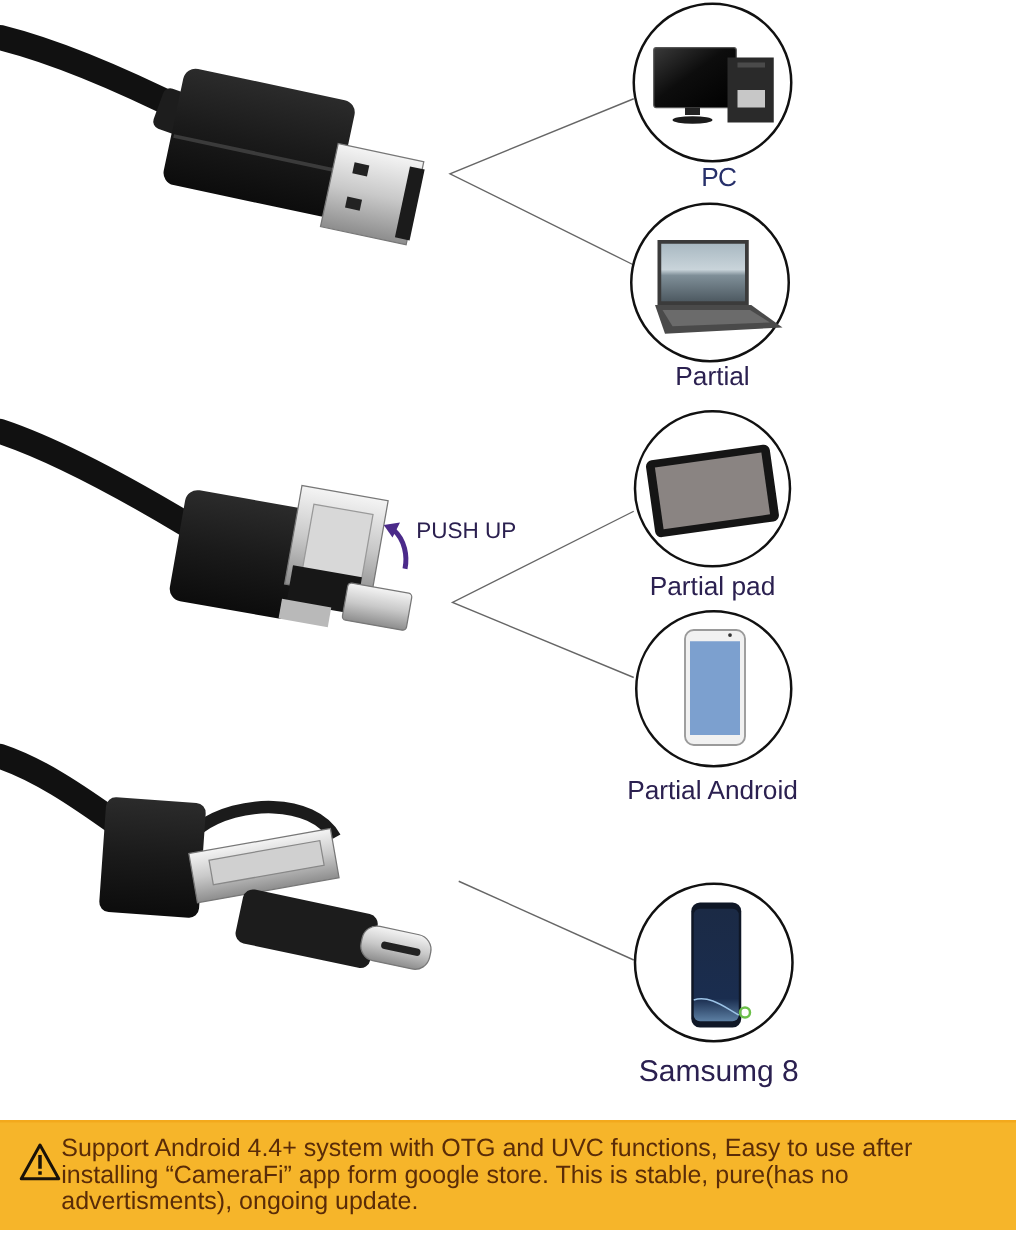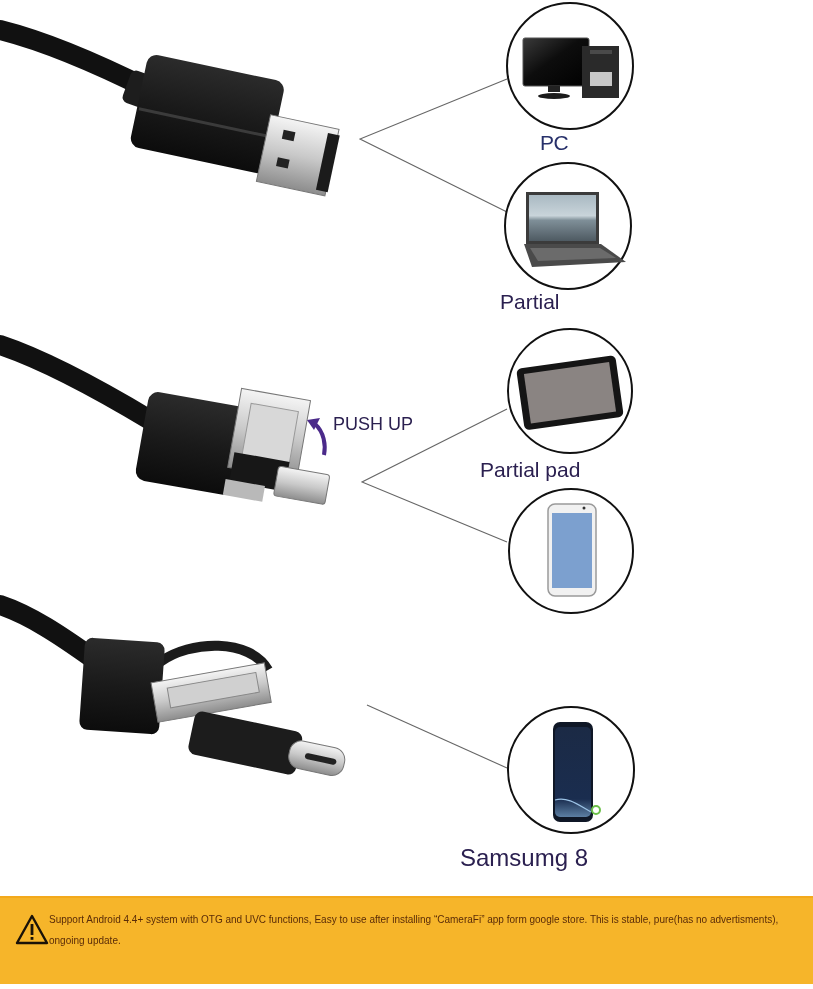--- a/index.html
+++ b/index.html
@@ -1,39 +1,39 @@
 <!DOCTYPE html>
 <html><head>
 <meta charset="utf-8">
 <style>
   * { box-sizing: border-box; margin: 0; padding: 0; }
   html, body { width: 813px; height: 989px; background: #ffffff; overflow: hidden; }
   body { position: relative; font-family: "Liberation Sans", "DejaVu Sans", sans-serif; color: #2a1f4a; }
   .layer { position: absolute; left: 0; top: 0; width: 813px; height: 989px; }
   .label {
-    position: absolute; color: #2b2050;
+    position: absolute; text-align: center; color: #2b2050;
     font-family: "Liberation Sans", "DejaVu Sans", sans-serif; line-height: 1.08;
     white-space: nowrap;
   }
   .lbl-pc { left: 540px; top: 132px; width: 70px; font-size: 21px; color: #27306a; letter-spacing: -0.5px; }
   .lbl-laptop { left: 500px; top: 291px; width: 140px; font-size: 21px; }
   .lbl-pad { left: 480px; top: 459px; width: 180px; font-size: 21px; }
   .lbl-phones { left: 470px; top: 622px; width: 200px; font-size: 21px; }
   .lbl-s8 { left: 460px; top: 845px; width: 230px; font-size: 24px; }
   .push-up { position: absolute; left: 333px; top: 414px; font-size: 18px; color: #2b2050; white-space: nowrap; }
 
   .banner {
     position: absolute; left: 0; top: 896px; width: 813px; height: 88px;
     background: #f6b52a; border-top: 2px solid #f3a91c;
     display: flex; align-items: flex-start;
   }
   .banner-icon { position: absolute; left: 15px; top: 16px; width: 34px; height: 32px; }
   .banner-text {
     position: absolute; left: 49px; top: 11px; width: 750px;
-    font-size: 10px; line-height: 21px; color: #5a2c08;
+    font-size: 20px; line-height: 21px; color: #5a2c08;
     font-family: "Liberation Sans", "DejaVu Sans", sans-serif;
   }
 </style>
 </head>
 <body>
 
 <svg class="layer" viewBox="0 0 813 989" xmlns="http://www.w3.org/2000/svg">
   <defs>
     <linearGradient id="metal" x1="0" y1="0" x2="0" y2="1">
       <stop offset="0" stop-color="#f4f4f4"></stop>
@@ -167,20 +167,21 @@
       <circle cx="596" cy="810" r="4" fill="none" stroke="#6cc04a" stroke-width="2"></circle>
     </g>
   </g>
 </svg>
 
 <div class="label lbl-pc">PC</div>
 <div class="label lbl-laptop">Partial</div>
 <div class="push-up">PUSH UP</div>
 <div class="label lbl-pad">Partial pad</div>
 <div class="label lbl-phones">
+  <div>Partial Android</div>
 </div>
 <div class="label lbl-s8">Samsumg 8</div>
 
 <div class="banner">
   <svg class="banner-icon" viewBox="0 0 34 32">
     <polygon points="17,2 32,29 2,29" fill="#f6b52a" stroke="#1a1208" stroke-width="2.4" stroke-linejoin="round"></polygon>
     <rect x="15.6" y="10" width="2.8" height="11" fill="#1a1208"></rect>
     <rect x="15.6" y="23" width="2.8" height="2.8" fill="#1a1208"></rect>
   </svg>
   <div class="banner-text">Support Android 4.4+ system with OTG and UVC functions, Easy to use after installing “CameraFi” app form google store. This is stable, pure(has no advertisments), ongoing update.</div>

